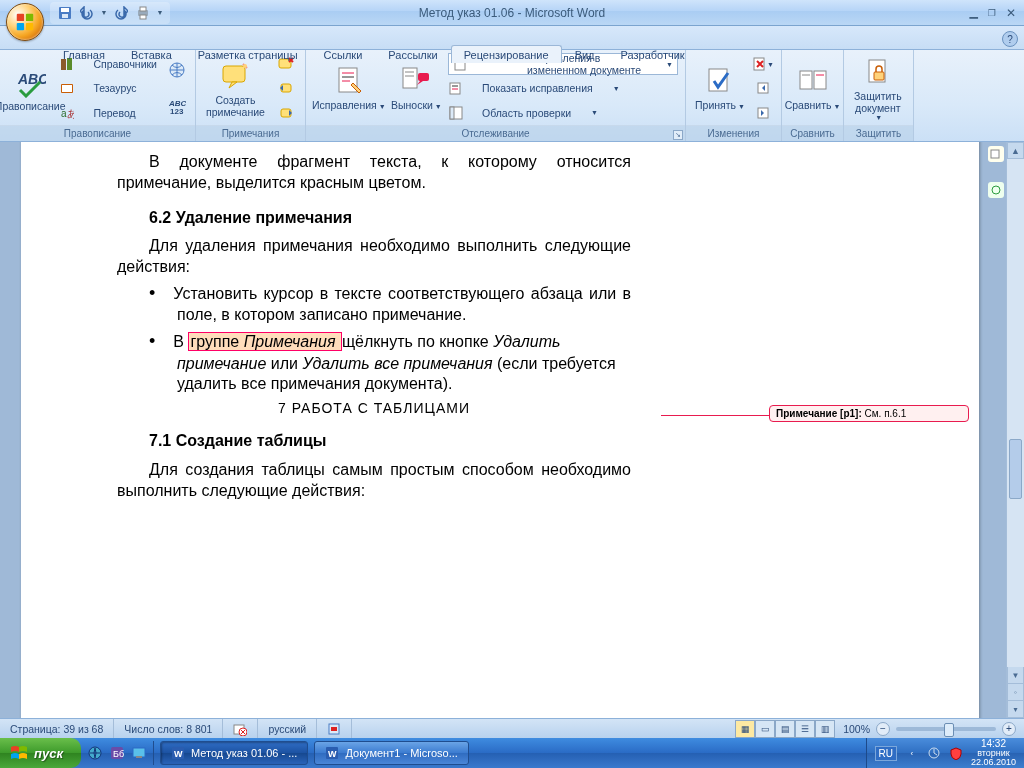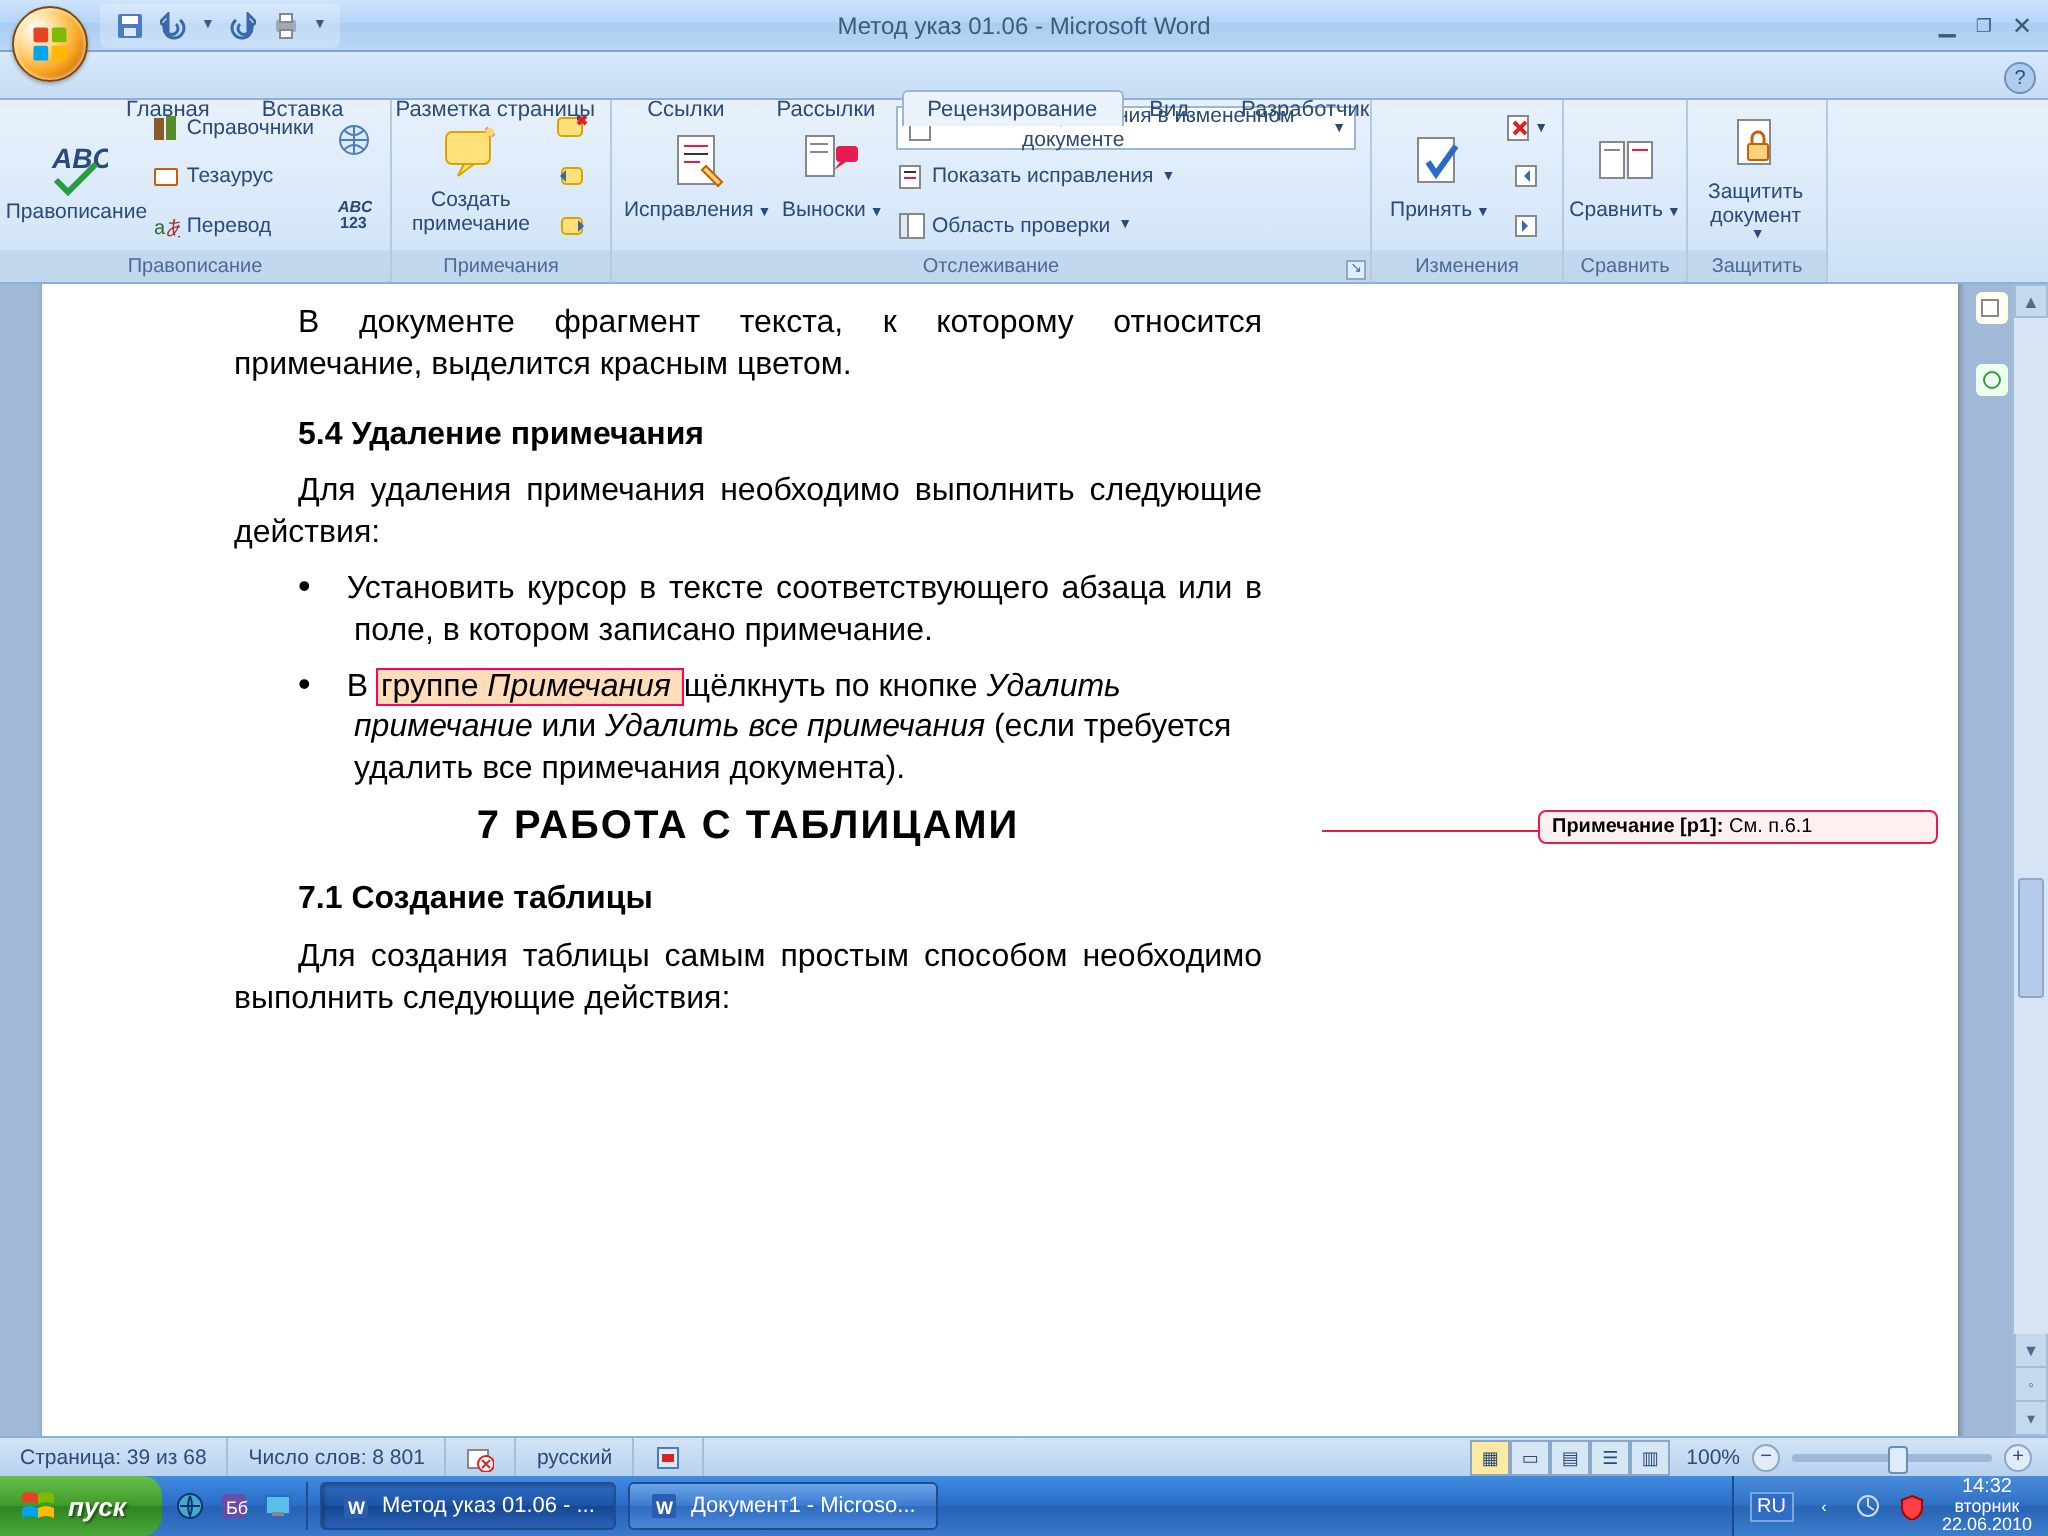--- a/index.html
+++ b/index.html
@@ -26,21 +26,21 @@
 .group { border-right:1px solid #b3cae3; display:flex; flex-direction:column; }
 .group-body { flex:1; display:flex; align-items:stretch; padding:2px 4px 0; }
 .group-title { height:16px; font-size:10px; color:#4a6b92; text-align:center; background: rgba(180,205,230,0.5); border-top:1px solid #c7d9ec; display:flex; align-items:center; justify-content:center; padding:0 2px; position:relative; }
 .group-title .launcher { position:absolute; right:2px; bottom:1px; width:10px; height:10px; border:1px solid #8ba8c8; font-size:7px; line-height:8px; text-align:center; background:#e1edf9; }
 
 .bigbtn { display:flex; flex-direction:column; align-items:center; justify-content:center; padding:2px 6px; min-width:48px; }
 .bigbtn .icon { width:32px; height:32px; margin-bottom:2px; display:flex; align-items:center; justify-content:center; }
 .bigbtn .lbl { font-size:10.5px; color:#2a4a78; text-align:center; line-height:12px; }
 .arrow-down { font-size:7px; color:#2a4a78; margin-left:2px; }
 
-.smallrow { display:flex; align-items:center; height:22px; gap:2px; }
+.smallrow { display:flex; align-items:center; height:22px; gap:18px; }
 .smallrow .sicon { width:16px; height:16px; display:flex; align-items:center; justify-content:center; }
 .smallrow .slbl { font-size:10.5px; color:#2a4a78; }
 .col { display:flex; flex-direction:column; justify-content:space-around; padding:0 3px; }
 
 .iconbtn { width:22px; height:22px; display:flex; align-items:center; justify-content:center; }
 
 
 .docwrap { position:absolute; top:142px; left:0; right:0; bottom:50px; background:#9fb9d7; }
 .docscroll { position:absolute; top:0; left:0; right:18px; bottom:0; overflow:hidden; }
 .vscroll { position:absolute; top:0; right:0; bottom:0; width:18px; background:#d6e4f3; border-left:1px solid #a4bdd9; }
@@ -48,21 +48,21 @@
 .vscroll .track { position:absolute; top:17px; bottom:51px; left:0; right:0; }
 .vscroll .thumb { position:absolute; left:2px; right:2px; top:280px; height:60px; background:#b4ccea; border:1px solid #8ba8c8; border-radius:2px; }
 .vscroll .navbtns { position:absolute; bottom:0; left:0; right:0; height:51px; display:flex; flex-direction:column; }
 .vscroll .navbtns > div { flex:1; background:#c5d9ee; border:1px solid #a4bdd9; border-top:0; display:flex; align-items:center; justify-content:center; font-size:8px; color:#4a6b92; }
 
 .page { position:absolute; left:21px; top:-10px; width:958px; height:690px; background:#fff; box-shadow:1px 1px 3px rgba(0,0,0,.3); }
 .page-inner { padding: 20px 30px 0 96px; font-family: "Times New Roman", serif; font-size:16px; color:#000; line-height:1.3; width:640px; }
 .page-inner p { margin-bottom:4px; text-align:justify; }
 .page-inner .indent { text-indent:32px; }
 .page-inner h3 { font-size:16px; font-weight:bold; margin:14px 0 8px 32px; }
-.page-inner h2 { font-size:20px; font-weight:bold; text-align:center; margin:0 0; letter-spacing:1px; }
+.page-inner h2 { font-size:14px; font-weight:normal; text-align:center; margin:0 0; letter-spacing:1px; }
 .page-inner ul { list-style:none; margin-left:32px; }
 .page-inner li { padding-left:28px; text-indent:-28px; margin-bottom:4px; text-align:justify; }
 .page-inner li::before { content:"\2022"; font-size:18px; margin-right:18px; }
 .ital { font-style:italic; }
 .highlight { background:#fdb; border:1px solid #f06; padding:0 1px; }
 .orange { color:#e46b00; }
 
 
 .comment-line { position:absolute; height:1px; background:#e81b4f; }
 .comment-box { position:absolute; background:#fff0f0; border:1.5px solid #e81b4f; border-radius:4px; padding:2px 6px; font-size:10px; font-family:Tahoma,sans-serif; color:#000; }
@@ -394,21 +394,21 @@
     </div>
     <div class="group-title">Защитить</div>
   </div>
 </div>
 
 <div class="docwrap">
   <div class="docscroll">
     <div class="page">
       <div class="page-inner">
         <p class="indent">В документе фрагмент текста, к которому относится примечание, выделится красным цветом.</p>
-        <h3>5.4 Удаление примечания</h3>
+        <h3>6.2 Удаление примечания</h3>
         <p class="indent">Для удаления примечания необходимо выполнить следующие действия:</p>
         <ul>
           <li>Установить курсор в тексте соответствующего абзаца или в поле, в котором записано примечание.</li>
           <li style="text-align:left;"><span>В </span><span class="highlight"><span>группе </span><span class="ital">Примечания </span></span><span>щёлкнуть по кнопке </span><span class="ital">Удалить примечание</span><span> или </span><span class="ital">Удалить все примечания</span><span> (если требуется удалить все примечания документа).</span></li>
         </ul>
         <h2>7 РАБОТА С ТАБЛИЦАМИ</h2>
         <h3>7.1 Создание таблицы</h3>
         <p class="indent">Для создания таблицы самым простым способом необходимо выполнить следующие действия:</p>
       </div>
 

